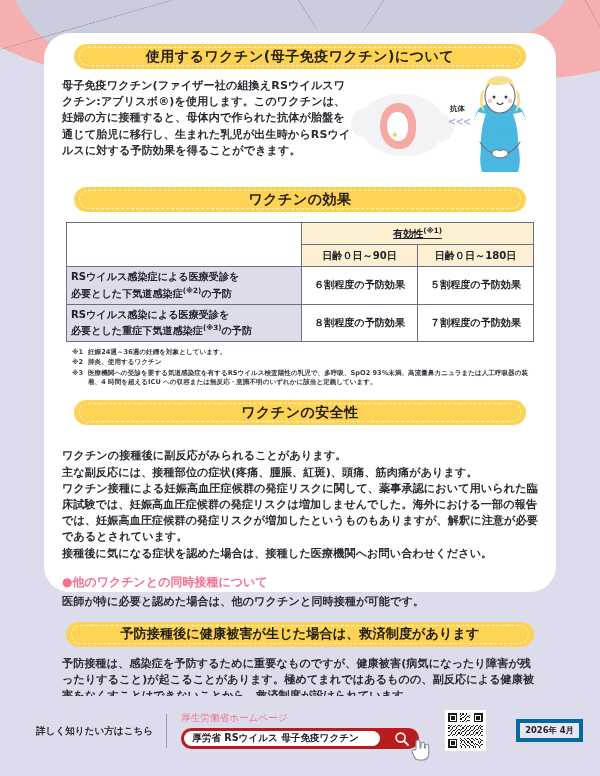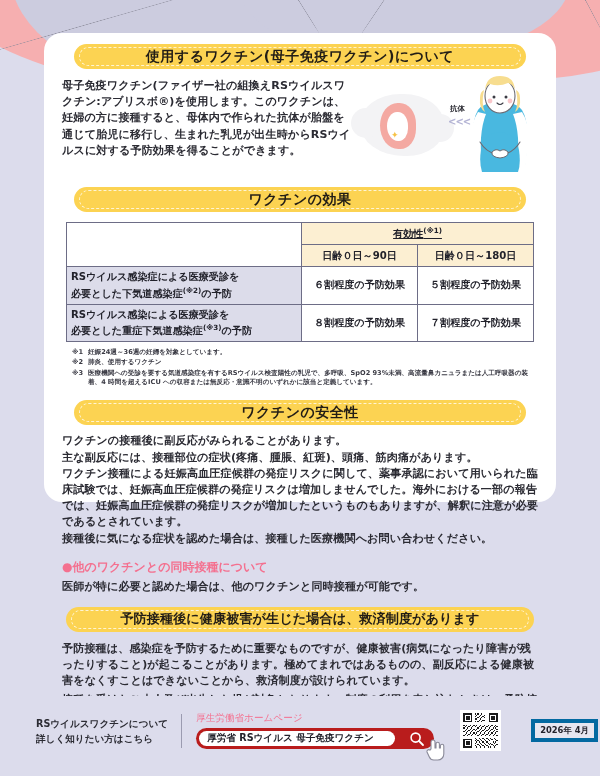--- a/index.html
+++ b/index.html
@@ -69,23 +69,23 @@
   .dl2 { left: 205px; top: -30px; width: 150px; transform: rotate(58deg); }
   .dl3 { left: 330px; top: -24px; width: 140px; transform: rotate(-56deg); }
   .dl4 { left: 510px; top: -20px; width: 130px; transform: rotate(62deg); }
 
   
   #card {
     position: absolute;
     left: 44px;
     top: 33px;
     width: 512px;
-    height: 469px;
+    height: 559px;
     background: #ffffff;
-    border-radius: 18px;
+    border-radius: 26px;
     box-sizing: border-box;
     padding: 11px 18px 10px 18px;
   }
 
   
   .banner {
     position: relative;
     height: 25px;
     background: #fcd352;
     border-radius: 13px;
@@ -490,21 +490,21 @@
         <span class="note-body">医療機関への受診を要する気道感染症を有するRSウイルス検査陽性の乳児で、多呼吸、SpO2 93%未満、高流量鼻カニュラまたは人工呼吸器の装着、4 時間を超えるICU への収容または無反応・意識不明のいずれかに該当と定義しています。</span>
       </div>
     </div>
 
     <div class="gap-s"></div>
 
     <div class="banner">
       <span class="banner-text">ワクチンの安全性</span>
     </div>
 
-    <div style="margin-top:8px">
+    <div style="margin-top:23px">
       <div class="para">ワクチンの接種後に副反応がみられることがあります。</div>
       <div class="para">主な副反応には、接種部位の症状(疼痛、腫脹、紅斑)、頭痛、筋肉痛があります。</div>
       <div class="para">ワクチン接種による妊娠高血圧症候群の発症リスクに関して、薬事承認において用いられた臨床試験では、妊娠高血圧症候群の発症リスクは増加しませんでした。海外における一部の報告では、妊娠高血圧症候群の発症リスクが増加したというものもありますが、解釈に注意が必要であるとされています。</div>
       <div class="para">接種後に気になる症状を認めた場合は、接種した医療機関へお問い合わせください。</div>
     </div>
 
     <div class="pink-head">●他のワクチンとの同時接種について</div>
     <div class="para" style="margin-top:3px">医師が特に必要と認めた場合は、他のワクチンと同時接種が可能です。</div>
 
     <div class="gap-s"></div>
@@ -516,21 +516,20 @@
     <div style="margin-top:9px">
       <div class="para">予防接種は、感染症を予防するために重要なものですが、健康被害(病気になったり障害が残ったりすること)が起こることがあります。極めてまれではあるものの、副反応による健康被害をなくすことはできないことから、救済制度が設けられています。</div>
       <div class="para" style="margin-top:2px">接種を受けたご本人及び出生した児が対象となります。制度の利用を申し込むときは、予防接種を受けた時に住民票を登録していた市町村にご相談ください。</div>
     </div>
 
   </div>
 
   <div id="footer">
     <div id="footer-inner">
       <div class="foot-left">
-        <span>RSウイルスワクチンについて</span>
         <span>詳しく知りたい方はこちら</span>
       </div>
       <div class="foot-mid">
         <div class="mhlw-title">厚生労働省ホームページ</div>
         <div class="searchbar">
           <div class="search-input-pill">厚労省 RSウイルス 母子免疫ワクチン</div>
           <svg class="search-btn" viewBox="0 0 16 16">
             <circle cx="6.6" cy="6.6" r="4.5" fill="none" stroke="#ffffff" stroke-width="1.6"></circle>
             <line x1="10" y1="10" x2="14" y2="14" stroke="#ffffff" stroke-width="1.8" stroke-linecap="round"></line>
           </svg>

